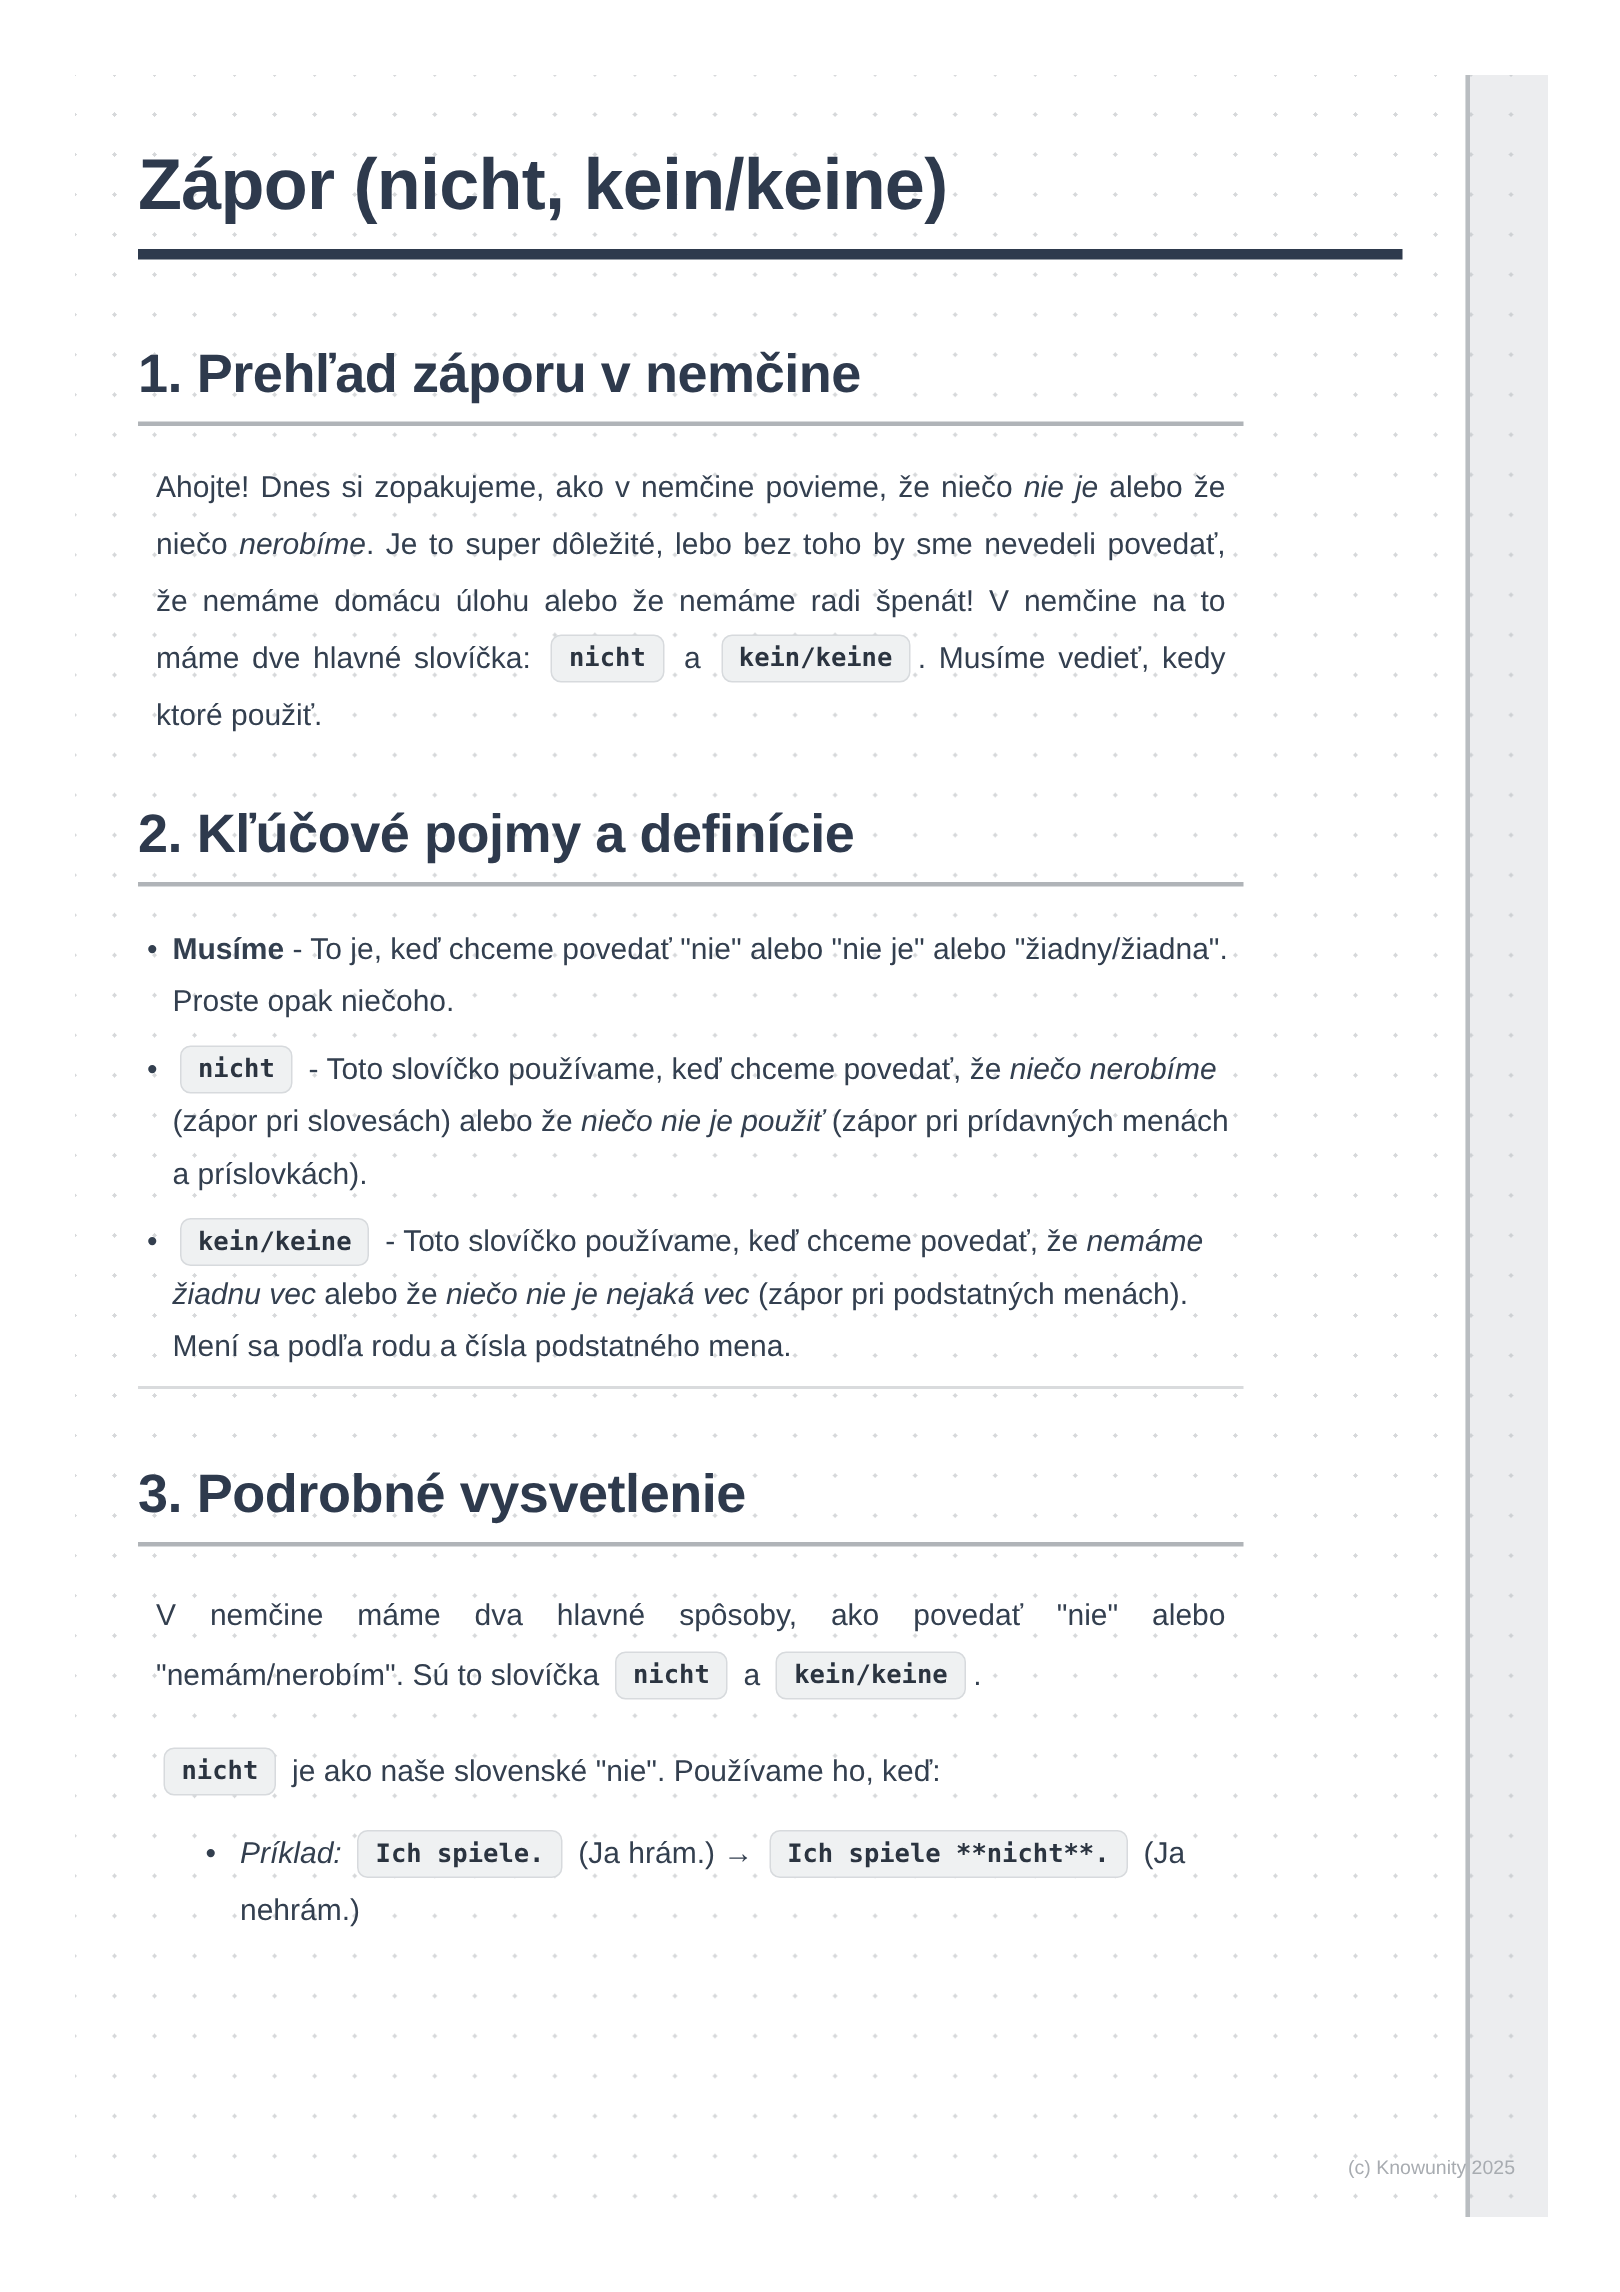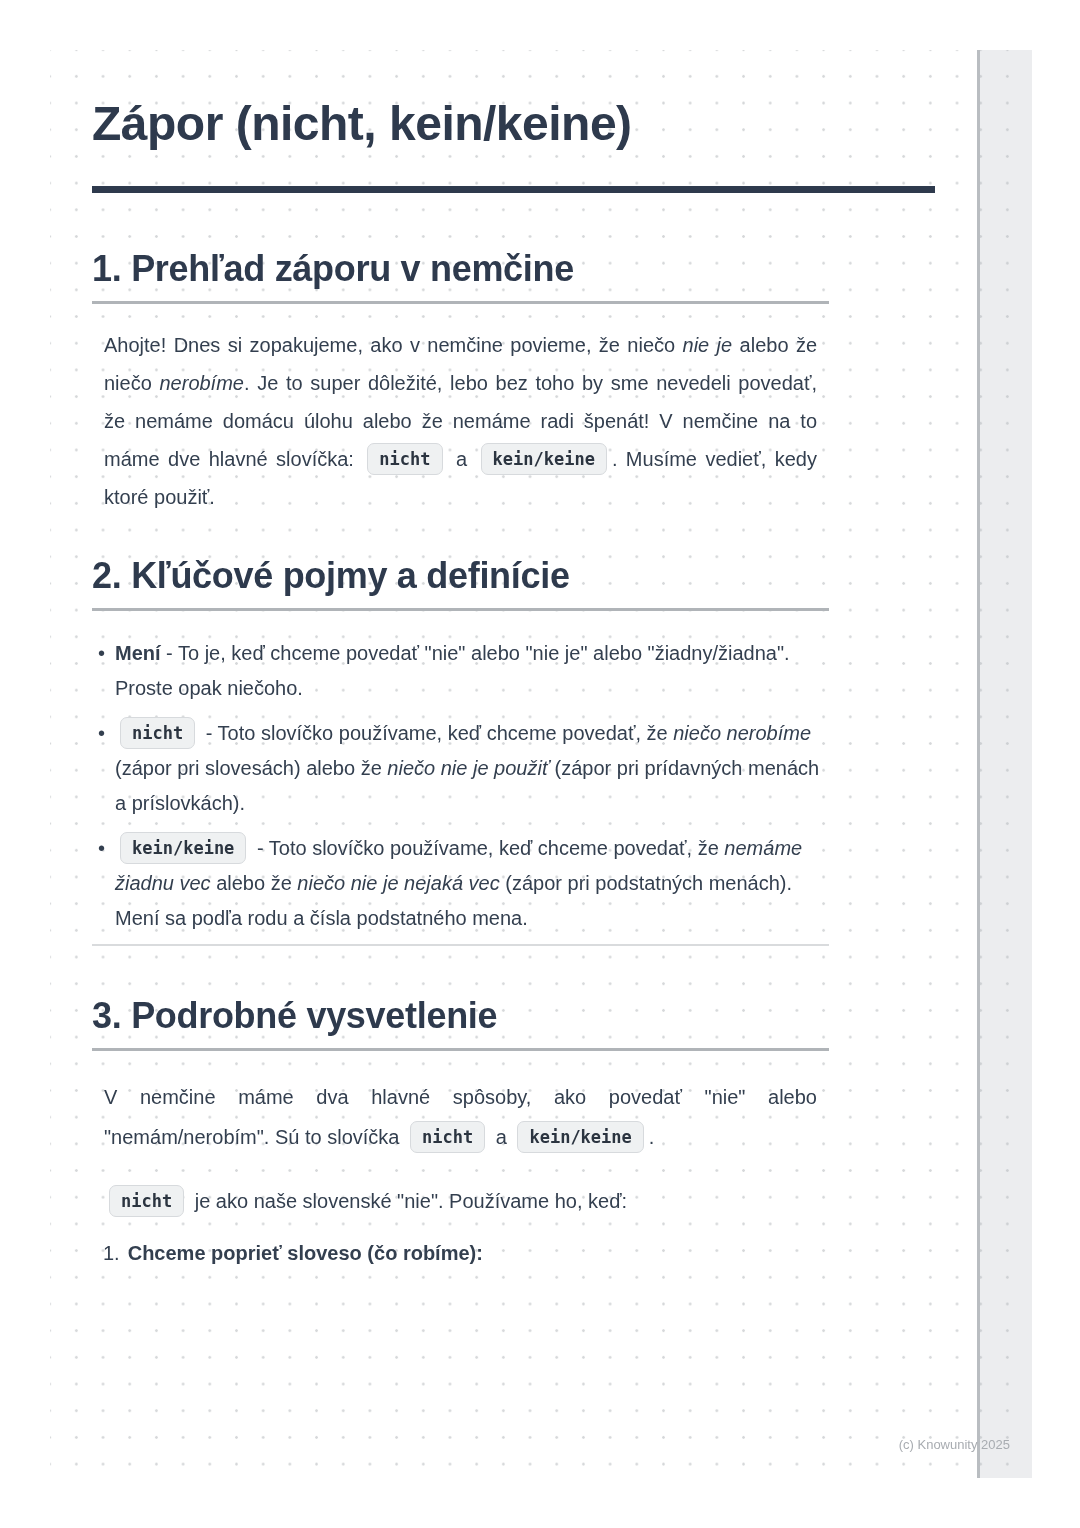--- a/index.html
+++ b/index.html
@@ -26,21 +26,21 @@
     background-position:14px 13px;
   }
   .content{
     position:absolute;left:92px;top:50px;width:737px;
     color:var(--body);font-size:20px;
   }
   h1{
     margin:46px 0 0;width:843px;
     font-size:48px;line-height:56px;font-weight:700;letter-spacing:-0.5px;
     color:var(--heading);
-    padding-bottom:34px;border-bottom:7px solid var(--h1_rule);
+    padding-bottom:14px;border-bottom:7px solid var(--h1_rule);
   }
   h2{
     margin:54px 0 0;
     font-size:36px;line-height:44px;font-weight:700;letter-spacing:-0.3px;
     color:var(--heading);
     padding-bottom:10px;border-bottom:3px solid var(--h2_rule);
   }
   h2.mt38{margin-top:38px;}
   h2.mt48{margin-top:48px;}
   h3{
@@ -103,32 +103,32 @@
 
 <div class="content">
 
   <h1>Zápor (nicht, kein/keine)</h1>
 
   <h2>1. Prehľad záporu v nemčine</h2>
   <p class="p-lead"><span>Ahojte! Dnes si zopakujeme, ako v nemčine povieme, že niečo </span><span class="it">nie je</span><span> alebo že niečo </span><span class="it">nerobíme</span><span>. Je to super dôležité, lebo bez toho by sme nevedeli povedať, že nemáme domácu úlohu alebo že nemáme radi špenát! V nemčine na to máme dve hlavné slovíčka: </span><span class="chip">nicht</span><span> a </span><span class="chip">kein/keine</span><span>. Musíme vedieť, kedy ktoré použiť.</span></p>
 
   <h2 class="mt38">2. Kľúčové pojmy a definície</h2>
   <ul class="concepts">
-    <li><span class="b">Mení</span><span> - To je, keď chceme povedať "nie" alebo "nie je" alebo "žiadny/žiadna". Proste opak niečoho.</span></li>
+    <li><span class="b">Musíme</span><span> - To je, keď chceme povedať "nie" alebo "nie je" alebo "žiadny/žiadna". Proste opak niečoho.</span></li>
     <li><span class="chip">nicht</span><span> - Toto slovíčko používame, keď chceme povedať, že </span><span class="it">niečo nerobíme</span><span> (zápor pri slovesách) alebo že </span><span class="it">niečo nie je použiť</span><span> (zápor pri prídavných menách a príslovkách).</span></li>
     <li><span class="chip">kein/keine</span><span> - Toto slovíčko používame, keď chceme povedať, že </span><span class="it">nemáme žiadnu vec</span><span> alebo že </span><span class="it">niečo nie je nejaká vec</span><span> (zápor pri podstatných menách). Mení sa podľa rodu a čísla podstatného mena.</span></li>
   </ul>
 
   <hr class="divider">
 
   <h2 class="mt48">3. Podrobné vysvetlenie</h2>
   <p class="p-expl"><span>V nemčine máme dva hlavné spôsoby, ako povedať "nie" alebo "nemám/nerobím". Sú to slovíčka </span><span class="chip">nicht</span><span> a </span><span class="chip">kein/keine</span><span>.</span></p>
 
   <p class="p-use"><span class="chip">nicht</span><span> je ako naše slovenské "nie". Používame ho, keď:</span></p>
 
-  <div class="num-item">
-    <span class="num-marker">1.</span><span class="num-text">Chceme poprieť sloveso (čo robíme):</span>
-  </div>
 
+  <ul class="example">
+    <li><span class="it">Príklad:</span><span> </span><span class="chip">Ich spiele.</span><span> (Ja hrám.) → </span><span class="chip">Ich spiele **nicht**.</span><span> (Ja nehrám.)</span></li>
+  </ul>
 
 </div>
 
 <div class="footer">(c) Knowunity 2025</div>
 
 </body></html>

